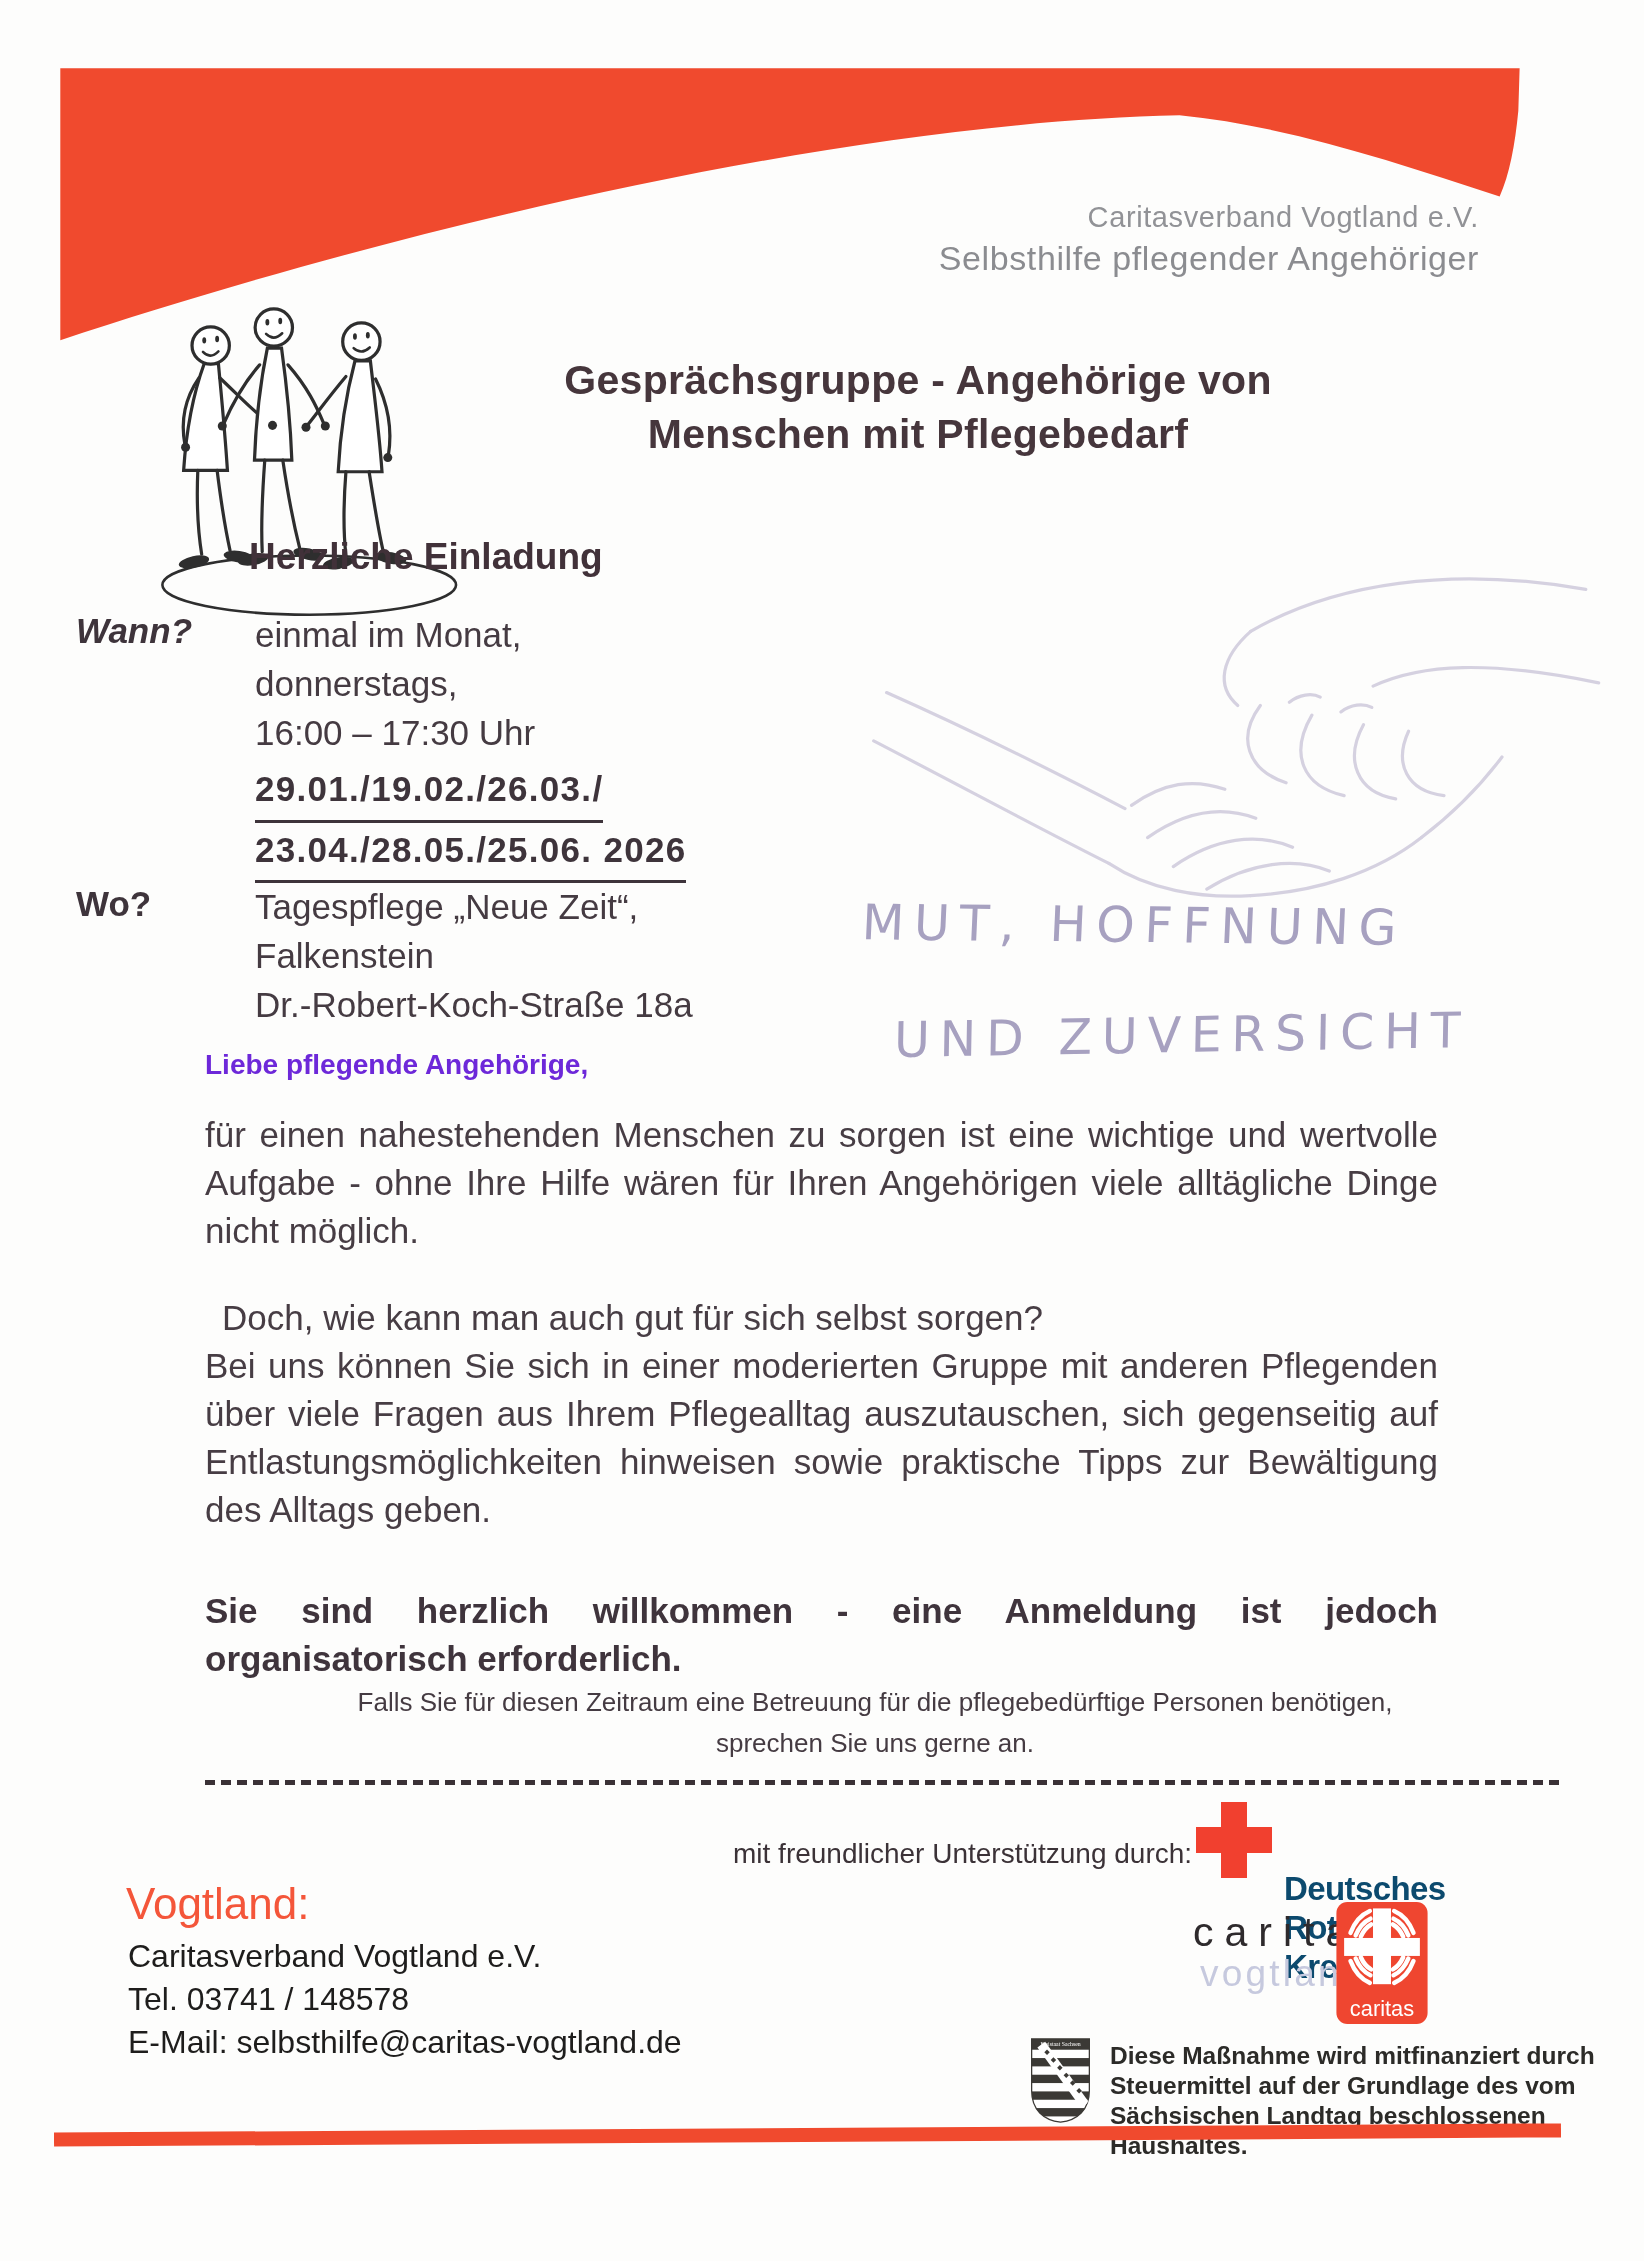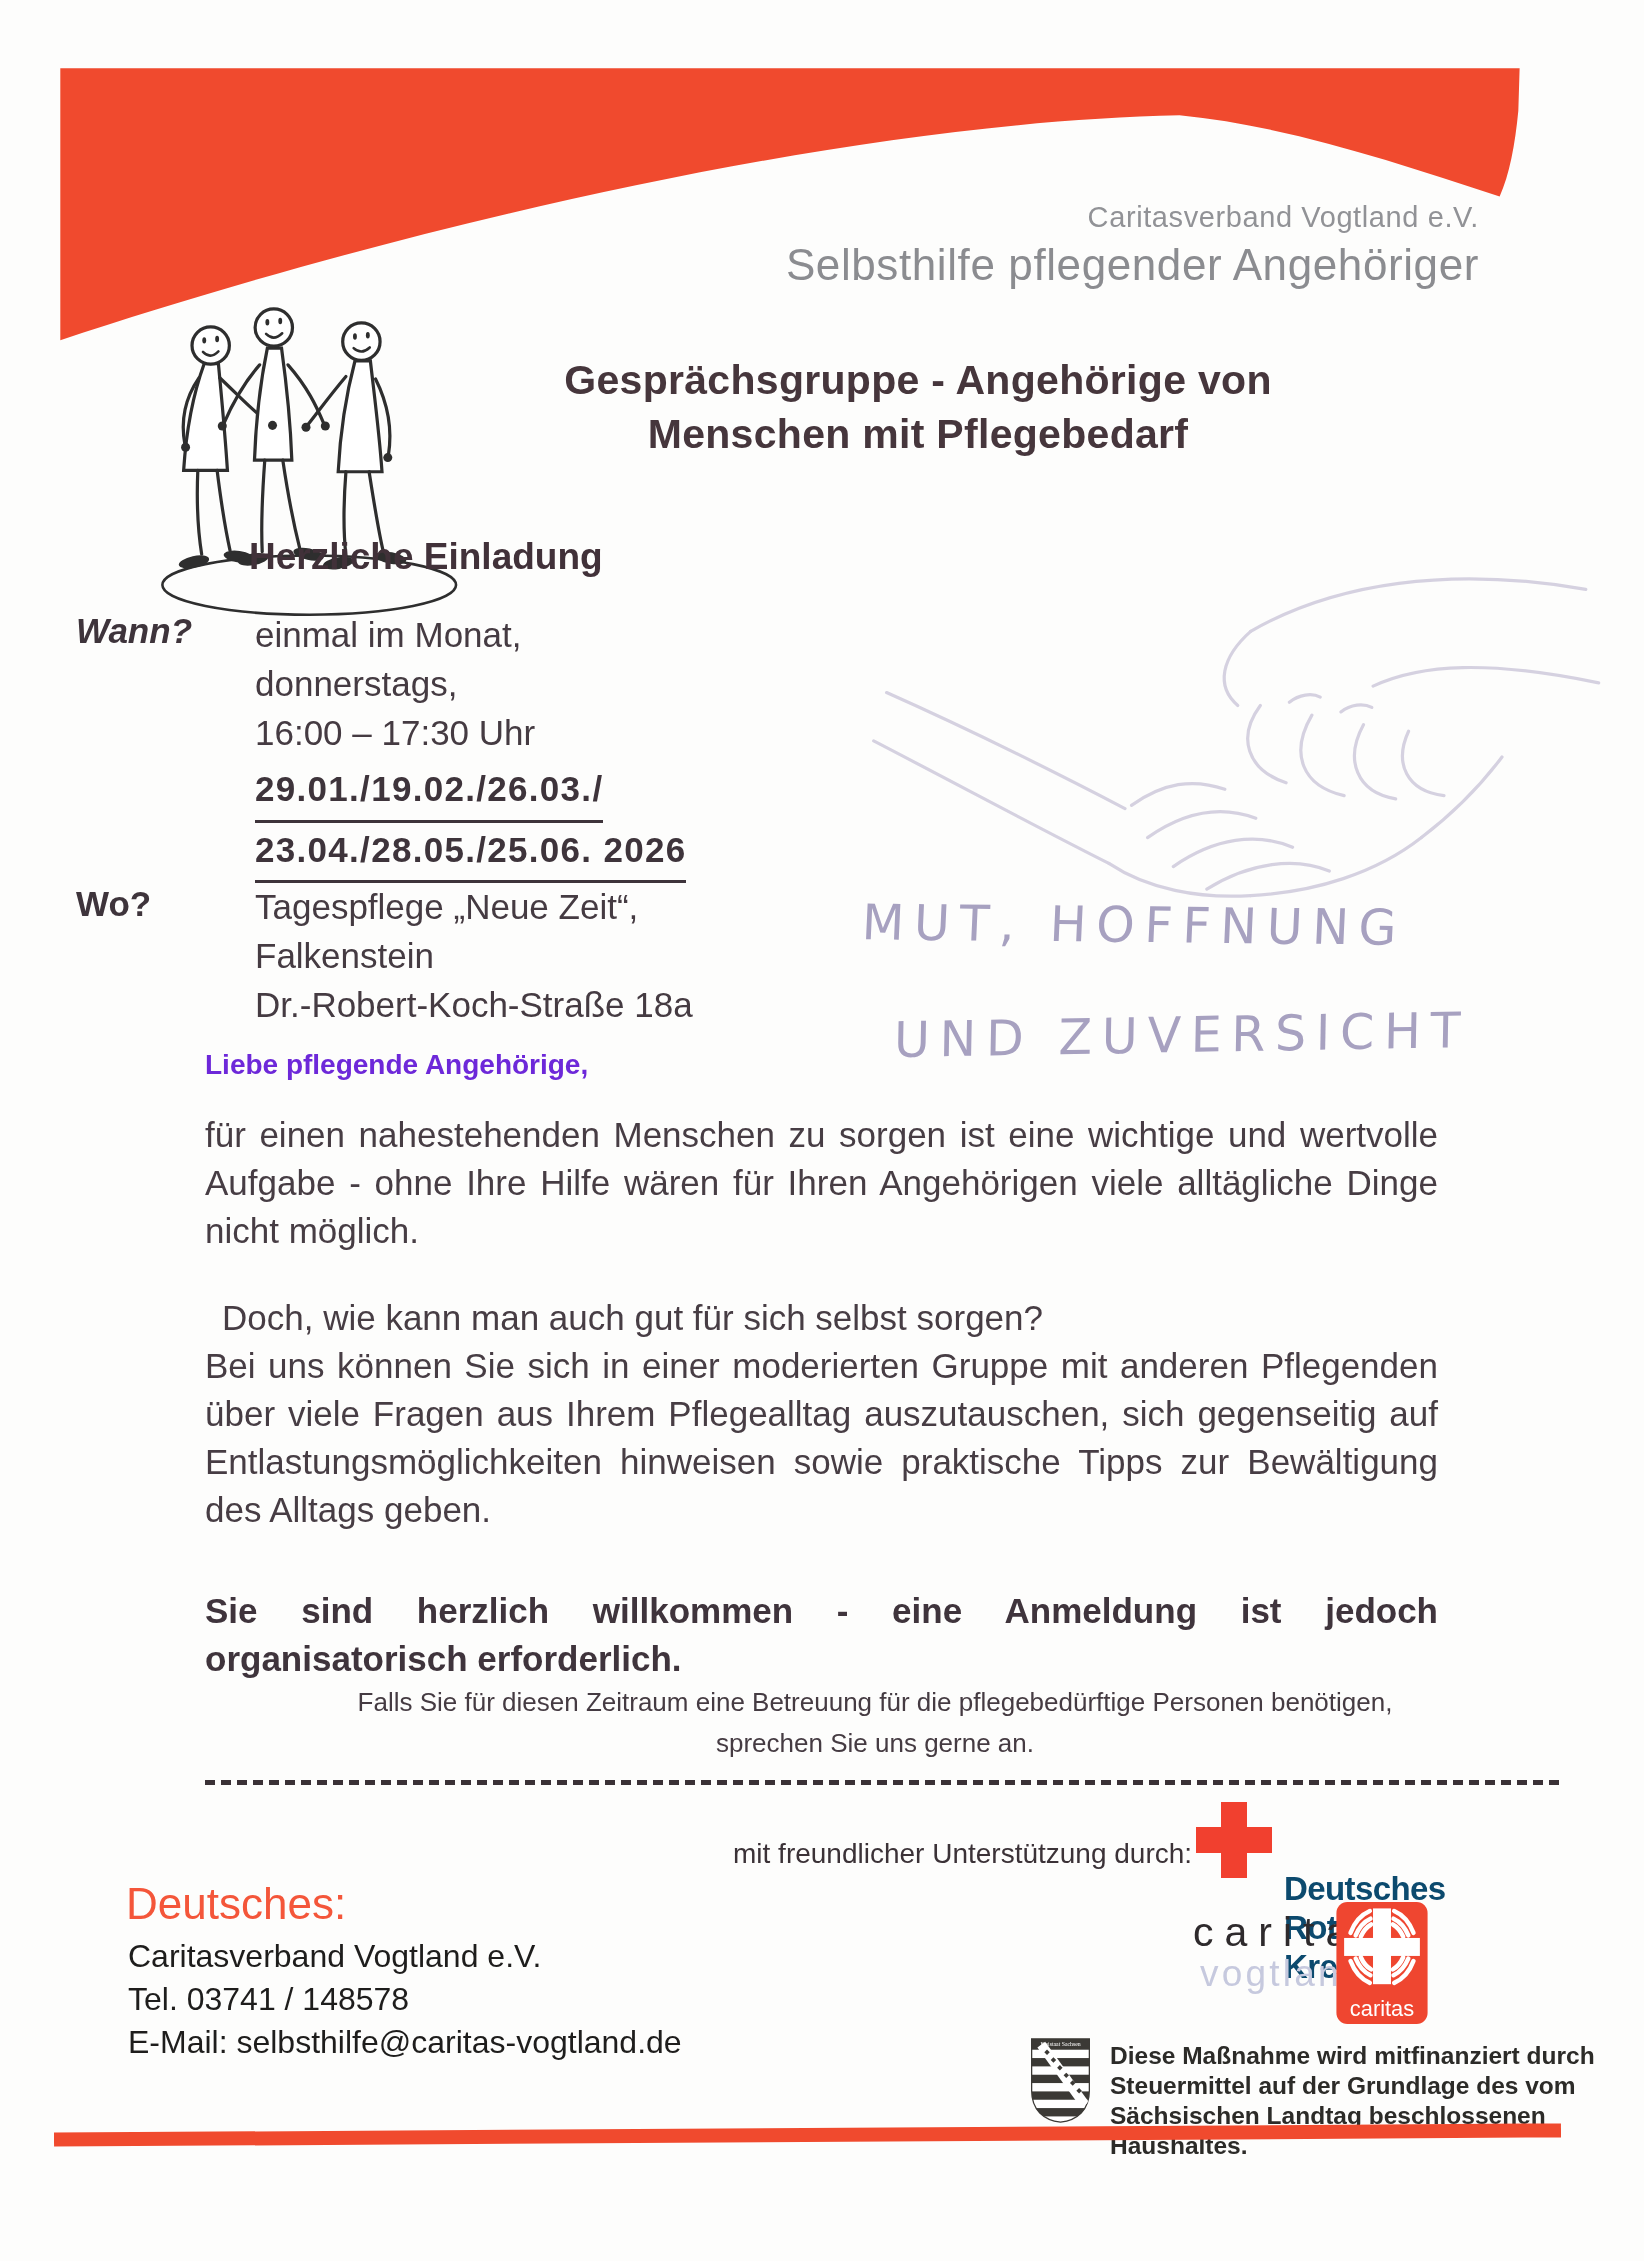--- a/index.html
+++ b/index.html
@@ -8,21 +8,21 @@
     width:1645px;height:2261px;
     background:#fdfdfc;
     font-family:"Liberation Sans",sans-serif;
     color:#42383e;
     overflow:hidden;
   }
   .abs{position:absolute;}
   
   .org-block{right:166px;top:198px;width:773px;text-align:right;line-height:1.32;}
   .org-line1{font-size:29px;color:#919296;letter-spacing:0.6px;}
-  .org-line2{font-size:44px;color:#8b8c90;letter-spacing:0.6px;}
+  .org-line2{font-size:34px;color:#8b8c90;letter-spacing:0.6px;}
   .main-title{left:425px;top:353px;width:986px;text-align:center;
     font-size:41px;font-weight:bold;color:#46363c;line-height:54px;letter-spacing:0.3px;}
   .invite{left:249px;top:536px;font-size:37px;font-weight:bold;color:#413139;}
   
   .qlabel{font-size:35px;font-weight:bold;color:#3e343b;}
   .infoline{font-size:35px;color:#453b42;line-height:49px;}
   .dates{font-size:35px;font-weight:bold;color:#3e343b;line-height:53px;}
   .dates .u{display:inline-block;border-bottom:3.9px solid #3e343b;padding-bottom:4.5px;letter-spacing:1.3px;}
   
   .motto{color:#958db4;opacity:.82;font-family:"DejaVu Sans",sans-serif;
@@ -220,21 +220,21 @@
     </g>
     <g transform="translate(142,140) scale(-1,-1)">
       <path d="M 22 48 C 28 32 38 20 52 14"></path>
       <path d="M 30 52 C 35 40 42 31 53 26"></path>
       <path d="M 38 54 C 42 45 47 39 54 35"></path>
     </g>
   </g>
   <text x="71" y="178" text-anchor="middle" font-family="Liberation Sans, sans-serif" font-size="34" fill="#ffffff">caritas</text>
 </svg>
 
-<div class="abs reg-head">Deutsches:</div>
+<div class="abs reg-head">Vogtland:</div>
 <div class="abs reg-lines">
   <div>Caritasverband Vogtland e.V.</div>
   <div>Tel. 03741 / 148578</div>
   <div>E-Mail: selbsthilfe@caritas-vogtland.de</div>
 </div>
 
 <svg class="abs" style="left:1031px;top:2038px;" width="59" height="85" viewBox="0 0 92 132">
   <defs>
     <clipPath id="shieldClip">
       <path d="M 1 1 H 91 V 82 C 91 112 72 128 46 131 C 20 128 1 112 1 82 Z"></path>

